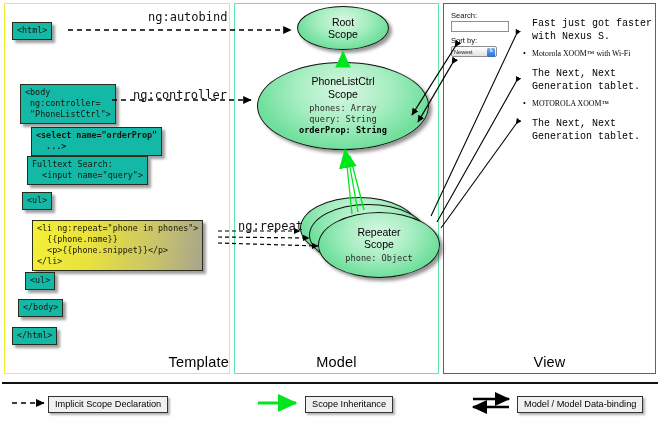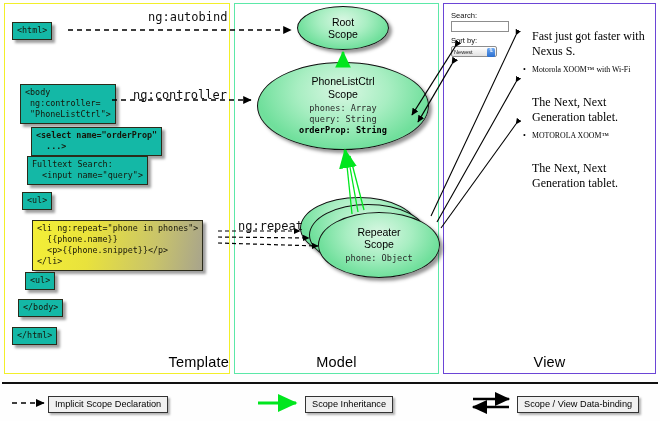--- a/index.html
+++ b/index.html
@@ -191,25 +191,26 @@
     padding-left: 9px;
     line-height: 1.3;
   }
   .phone-name::before {
     content: "\2022";
     position: absolute;
     left: 0; top: -0.5px;
     font-size: 8px;
   }
   .phone-snippet {
-    font-size: 12px;
+    font-size: 10px;
     color: #000;
     padding-left: 9px;
-    margin-top: 20px;
+    margin-top: 9px;
     line-height: 1.25;
+    font-family: Liberation Mono, monospace;
   }
 
   
   .legend-rule {
     position: absolute;
     left: 2px; top: 382px;
     width: 656px; height: 0;
     border-top: 2.2px solid #111;
     z-index: 5;
   }
@@ -354,15 +355,15 @@
 
   <svg width="660" height="40" style="position:absolute;left:0;top:390px;z-index:11">
     <path d="M12,13 L44,13" stroke="#000" stroke-width="1.4" stroke-dasharray="5,4" fill="none" marker-end="url(#ah-black)"></path>
     <path d="M258,13 L296,13" stroke="#00e61e" stroke-width="3" fill="none" marker-end="url(#ah-green)"></path>
     <path d="M473,9 L509,9" stroke="#000" stroke-width="2.4" fill="none" marker-end="url(#ah-black)"></path>
     <path d="M509,17 L473,17" stroke="#000" stroke-width="2.4" fill="none" marker-end="url(#ah-black)"></path>
   </svg>
 
   <div class="legend-box lb-1">Implicit Scope Declaration</div>
   <div class="legend-box lb-2">Scope Inheritance</div>
-  <div class="legend-box lb-3">Scope / View Data-binding</div>
+  <div class="legend-box lb-3">Model / Model Data-binding</div>
 
 </div>
 
 </body></html>

